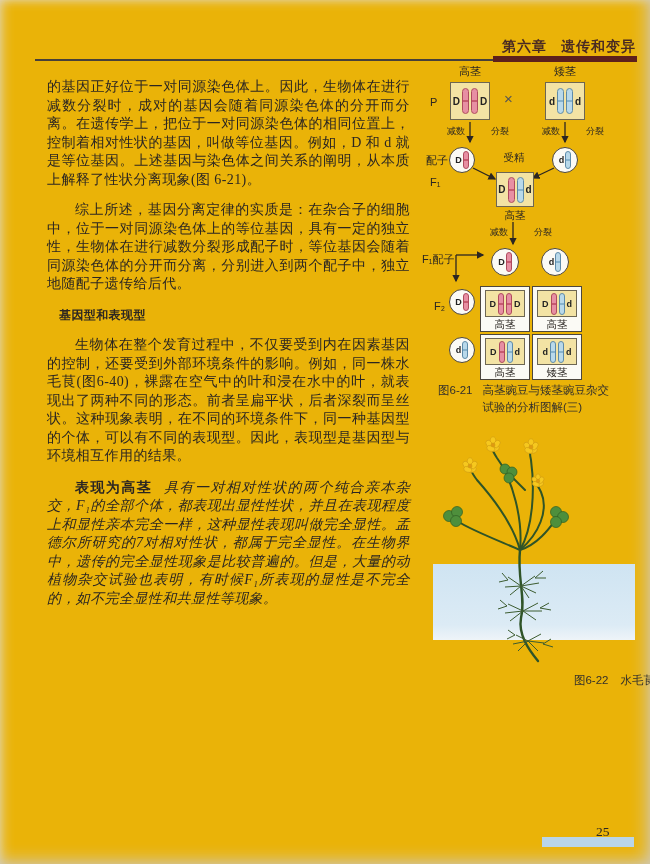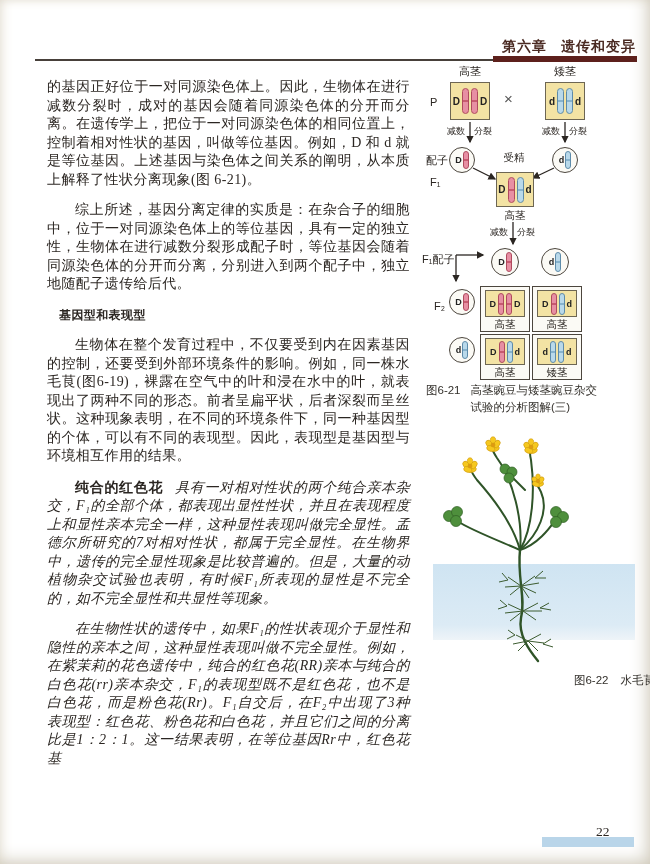--- a/index.html
+++ b/index.html
@@ -3,21 +3,21 @@
 <meta charset="utf-8">
 <style>
   html,body{margin:0;padding:0;}
   body{
     width:650px;height:864px;
     background:#e9e5da;
     font-family:"Liberation Serif", serif;
   }
   .page{
     position:relative;width:650px;height:864px;overflow:hidden;
-    background:#ffffff;
+    background:#eab308;
     box-shadow:inset -14px 0 18px -12px #cfc9ba, inset 0 -14px 18px -12px #cfc9ba,
                inset 10px 0 14px -10px #e2ddd0, inset 0 8px 12px -9px #e6e1d4;
     color:#2b2622;
   }
   
   .chapter-head{
     position:absolute;top:38px;right:14px;
     font-size:14px;font-weight:bold;color:#4a2a22;letter-spacing:1px;
     font-family:"Liberation Sans", sans-serif;
   }
@@ -40,21 +40,21 @@
   .lead-bold{
     font-weight:bold;font-style:normal;
     font-family:"Liberation Sans", sans-serif;margin-right:12px;
   }
   
   .fig21{position:absolute;left:418px;top:60px;width:230px;height:352px;font-family:"Liberation Sans", sans-serif;}
   .fig21 .abs{position:absolute;}
   .fig21 svg.arrows{position:absolute;left:0;top:0;width:230px;height:352px;}
   .rowlab{font-size:11px;color:#2b2622;}
   .pheno{font-size:11px;text-align:center;color:#2b2622;}
-  .mei{display:flex;gap:9px;font-size:9px;color:#2b2622;}
+  .mei{display:flex;gap:26px;font-size:9px;color:#2b2622;}
   .crosssign{font-size:15px;color:#555;}
   .gene-box{
     background:#f3e3a4;border:1px solid #6d6653;
     display:flex;align-items:center;justify-content:center;gap:2px;
     box-sizing:border-box;
   }
   .gene-box .al{font-size:10px;font-weight:bold;color:#222;}
   .chrom{width:7px;border-radius:4px;box-sizing:border-box;}
   .chrom.pink{border:1px solid #b04a5e;background:linear-gradient(to bottom,#e78fa3 0 44%,#c75a70 44% 56%,#e78fa3 56% 100%);}
   .chrom.blue{border:1px solid #5d8baa;background:linear-gradient(to bottom,#b9d9ea 0 44%,#86b2cc 44% 56%,#b9d9ea 56% 100%);}
@@ -87,23 +87,22 @@
 <div class="page">
 
   <div class="chapter-head"><span>第六章</span><span class="gap"></span><span>遗传和变异</span></div>
   <div class="head-rule"></div>
   <div class="head-bar"></div>
 
   <div class="text-col">
     <p>的基因正好位于一对同源染色体上。因此，生物体在进行减数分裂时，成对的基因会随着同源染色体的分开而分离。在遗传学上，把位于一对同源染色体的相同位置上，控制着相对性状的基因，叫做等位基因。例如，D 和 d 就是等位基因。上述基因与染色体之间关系的阐明，从本质上解释了性状分离现象(图 6-21)。</p>
     <p class="ind">综上所述，基因分离定律的实质是：在杂合子的细胞中，位于一对同源染色体上的等位基因，具有一定的独立性，生物体在进行减数分裂形成配子时，等位基因会随着同源染色体的分开而分离，分别进入到两个配子中，独立地随配子遗传给后代。</p>
     <div class="sec-head">基因型和表现型</div>
-    <p class="ind">生物体在整个发育过程中，不仅要受到内在因素基因的控制，还要受到外部环境条件的影响。例如，同一株水毛茛(图6-19)，裸露在空气中的叶和浸在水中的叶，就表现出了两种不同的形态。前者呈扁平状，后者深裂而呈丝状。这种现象表明，在不同的环境条件下，同一种基因型的个体，可以有不同的表现型。因此，表现型是基因型与环境相互作用的结果。</p>
-    <p class="ind kai"><span class="lead-bold">纯合的红色花</span><span>具有一对相对性状的两个纯合亲本杂交，F₁的全部个体，都表现出显性性状，并且在表现程度上和显性亲本完全一样，这种显性表现叫做完全显性。孟德尔所研究的7对相对性状，都属于完全显性。在生物界中，遗传的完全显性现象是比较普遍的。但是，大量的动植物杂交试验也表明，有时候F₁所表现的显性是不完全的，如不完全显性和共显性等现象。</span></p>
-    <p class="ind kai">在生物性状的遗传中，如果F₁的性状表现介于显性和隐性的亲本之间，这种显性表现叫做不完全显性。例如，在紫茉莉的花色遗传中，纯合的红色花(RR)亲本与纯合的白色花(rr)亲本杂交，F₁的表现型既不是红色花，也不是白色花，而是粉色花(Rr)。F₁自交后，在F₂中出现了3种表现型：红色花、粉色花和白色花，并且它们之间的分离比是1：2：1。这一结果表明，在等位基因Rr中，红色花基</p>
+    <p class="ind">生物体在整个发育过程中，不仅要受到内在因素基因的控制，还要受到外部环境条件的影响。例如，同一株水毛茛(图6-40)，裸露在空气中的叶和浸在水中的叶，就表现出了两种不同的形态。前者呈扁平状，后者深裂而呈丝状。这种现象表明，在不同的环境条件下，同一种基因型的个体，可以有不同的表现型。因此，表现型是基因型与环境相互作用的结果。</p>
+    <p class="ind kai"><span class="lead-bold">表现为高茎</span><span>具有一对相对性状的两个纯合亲本杂交，F₁的全部个体，都表现出显性性状，并且在表现程度上和显性亲本完全一样，这种显性表现叫做完全显性。孟德尔所研究的7对相对性状，都属于完全显性。在生物界中，遗传的完全显性现象是比较普遍的。但是，大量的动植物杂交试验也表明，有时候F₁所表现的显性是不完全的，如不完全显性和共显性等现象。</span></p>
   </div>
 
   <div class="fig21">
 
     <svg class="arrows" viewBox="0 0 230 352">
       <defs>
         <marker id="ah" markerWidth="7" markerHeight="7" refX="5" refY="3" orient="auto">
           <path d="M0,0 L6,3 L0,6 z" fill="#2b2622"></path>
         </marker>
       </defs>
@@ -220,21 +219,21 @@
     <div class="cell" style="left:114px;top:274px;">
       <div class="inner gene-box">
         <span class="al" style="font-size:9px;">d</span>
         <span class="chrom blue h22" style="width:6px;"></span>
         <span class="chrom blue h22" style="width:6px;"></span>
         <span class="al" style="font-size:9px;">d</span>
       </div>
       <div class="pheno">矮茎</div>
     </div>
 
-    <div class="figcap" style="left:8px;top:322px;">
+    <div class="figcap" style="left:20px;top:322px;">
       <span>图6-21</span>
       <span>
         <span style="display:block;">高茎豌豆与矮茎豌豆杂交</span>
         <span style="display:block;">试验的分析图解(三)</span>
       </span>
     </div>
   </div>
 
   <div class="fig22">
     <svg width="218" height="240" viewBox="0 0 218 240">
@@ -311,15 +310,15 @@
             <ellipse cx="-2" cy="2.5" rx="2.4" ry="3.6" transform="rotate(216)"></ellipse>
             <ellipse cx="-3.5" cy="-1" rx="2.4" ry="3.6" transform="rotate(288)"></ellipse>
           <circle cx="0" cy="0" r="1.8" fill="#e09a10"></circle>
         </g>
       </g>
     </svg>
     <div class="cap"><span>图6-22</span><span class="gap"></span><span>水毛茛</span></div>
   </div>
 
   <div class="pagenum-bar"></div>
-  <div class="pagenum">22</div>
+  <div class="pagenum">25</div>
 
 </div>
 
 </body></html>

